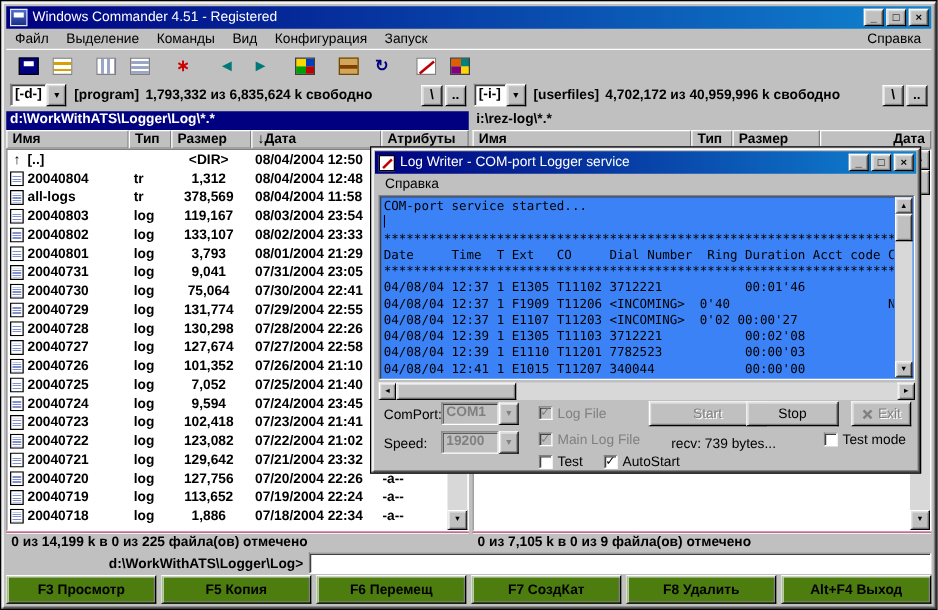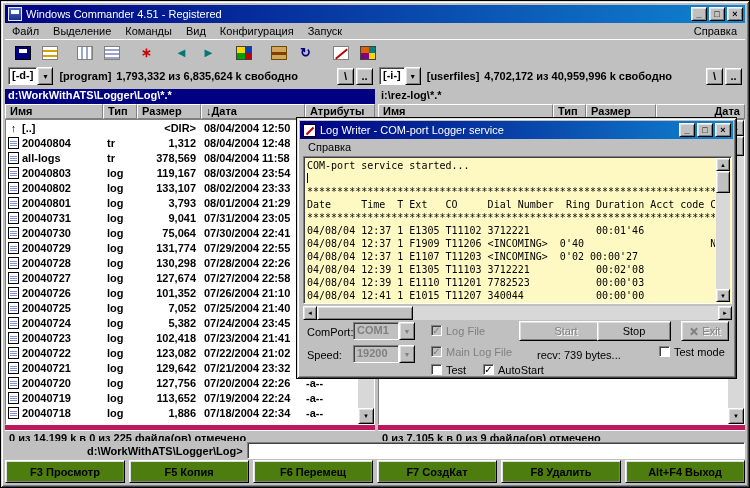--- a/index.html
+++ b/index.html
@@ -90,24 +90,24 @@
               border-color:#808080 #fff #fff #808080; overflow:hidden; }
   .rows { position:absolute; left:0; top:0; right:16px; bottom:0; overflow:hidden; }
   .frow { display:flex; height:15px; align-items:center; font-weight:bold; white-space:nowrap; }
   .cname { width:98px; display:flex; align-items:center; overflow:hidden; padding-left:2px; }
   .ficon { width:11px; height:12px; margin-right:3px; position:relative; flex:none; }
   .ficon.doc { background:#fff; border:1px solid #000; }
   .ficon.doc::after { content:""; position:absolute; left:1px; right:1px; top:2px; bottom:1px;
                       background:repeating-linear-gradient(#fff 0 1px,#8090d0 1px 2px); }
   .ficon.up { font-weight:bold; font-size:11px; line-height:12px; text-align:center; }
   .ctype { width:34px; padding-left:3px; }
-  .csize { width:64px; text-align:right; padding-right:6px; }
+  .csize { width:64px; text-align:center; padding-right:6px; }
   .cdate { width:104px; padding-left:2px; }
   .cattr { flex:1; overflow:hidden; }
-  .pstatus { height:16px; border-top:5px solid #be185d; box-shadow:inset 0 1px 0 #fff;
+  .pstatus { height:16px; border-top:1px solid #be185d; box-shadow:inset 0 1px 0 #fff;
              font-weight:bold; padding:2px 4px 0; white-space:nowrap; overflow:hidden; }
 
   
   .vscroll { position:absolute; right:0; top:0; bottom:0; width:16px; background:#d8d8d8; }
   .sb { position:absolute; background:#c0c0c0; border:1px solid; border-color:#fff #000 #000 #fff;
         box-shadow:inset 1px 1px 0 #dfdfdf, inset -1px -1px 0 #808080;
         display:flex; align-items:center; justify-content:center; font-size:6px; color:#000; }
   .vscroll .sb-up { top:0; left:0; right:0; height:16px; }
   .vscroll .sb-down { bottom:0; left:0; right:0; height:16px; }
   .vscroll .sb-thumb { top:16px; left:0; right:0; height:20px; }
@@ -128,21 +128,21 @@
   #dlg { position:absolute; left:296px; top:117px; width:441px; height:262px; z-index:50;
          background:#c0c0c0; border:1px solid #000;
          box-shadow:inset 1px 1px 0 #dfdfdf, inset -1px -1px 0 #404040,
                     inset 2px 2px 0 #fff, inset -2px -2px 0 #808080; }
   #dlg .titlebar { left:3px; right:3px; top:3px; }
   .dlg-icon { width:13px; height:13px; margin:0 4px 0 1px; position:relative; background:#fff; border:1px solid #000; }
   .dlg-icon::after { content:""; position:absolute; left:1px; top:5px; width:10px; height:2px;
                      background:#c00000; transform:rotate(-45deg); }
   #dlg-menu { position:absolute; left:4px; right:4px; top:21px; height:15px; display:flex; align-items:center; }
   #dlg-log { position:absolute; left:6px; top:38px; width:429px; height:148px;
-             background:#fef9c3; border:1px solid; border-color:#808080 #fff #fff #808080;
+             background:#3b82f6; border:1px solid; border-color:#808080 #fff #fff #808080;
              box-shadow:inset 1px 1px 0 #404040;padding-left:9px; }
   #dlg-logtext { position:absolute; left:3px; top:2px; right:16px; bottom:2px; overflow:hidden;
                  font-family:"DejaVu Sans Mono",monospace; font-size:10px; line-height:13px; }
   .log-line { height:13px; white-space:pre; }
   .log-line.caret::after { content:""; display:inline-block; width:1px; height:10px; background:#000; vertical-align:-1px; }
   #dlg-vscroll { position:absolute; right:1px; top:1px; bottom:1px; width:14px; background:#d8d8d8; }
   #dlg-vscroll .sb-up { top:0; left:0; right:0; height:13px; }
   #dlg-vscroll .sb-down { bottom:0; left:0; right:0; height:13px; }
   #dlg-vscroll .sb-thumb { top:13px; left:0; right:0; height:22px; }
   #dlg-hscroll { position:absolute; left:6px; top:188px; width:429px; height:14px; background:#d8d8d8; }
@@ -410,21 +410,21 @@
               <span class="csize">7,052</span>
               <span class="cdate">07/25/2004 21:40</span>
               <span class="cattr">-a--</span>
             </div>
             <div class="frow">
               <span class="cell cname">
                 <span class="ficon doc"></span>
                 <span class="fname">20040724</span>
               </span>
               <span class="ctype">log</span>
-              <span class="csize">5,382</span>
+              <span class="csize">9,594</span>
               <span class="cdate">07/24/2004 23:45</span>
               <span class="cattr">-a--</span>
             </div>
             <div class="frow">
               <span class="cell cname">
                 <span class="ficon doc"></span>
                 <span class="fname">20040723</span>
               </span>
               <span class="ctype">log</span>
               <span class="csize">102,418</span>

